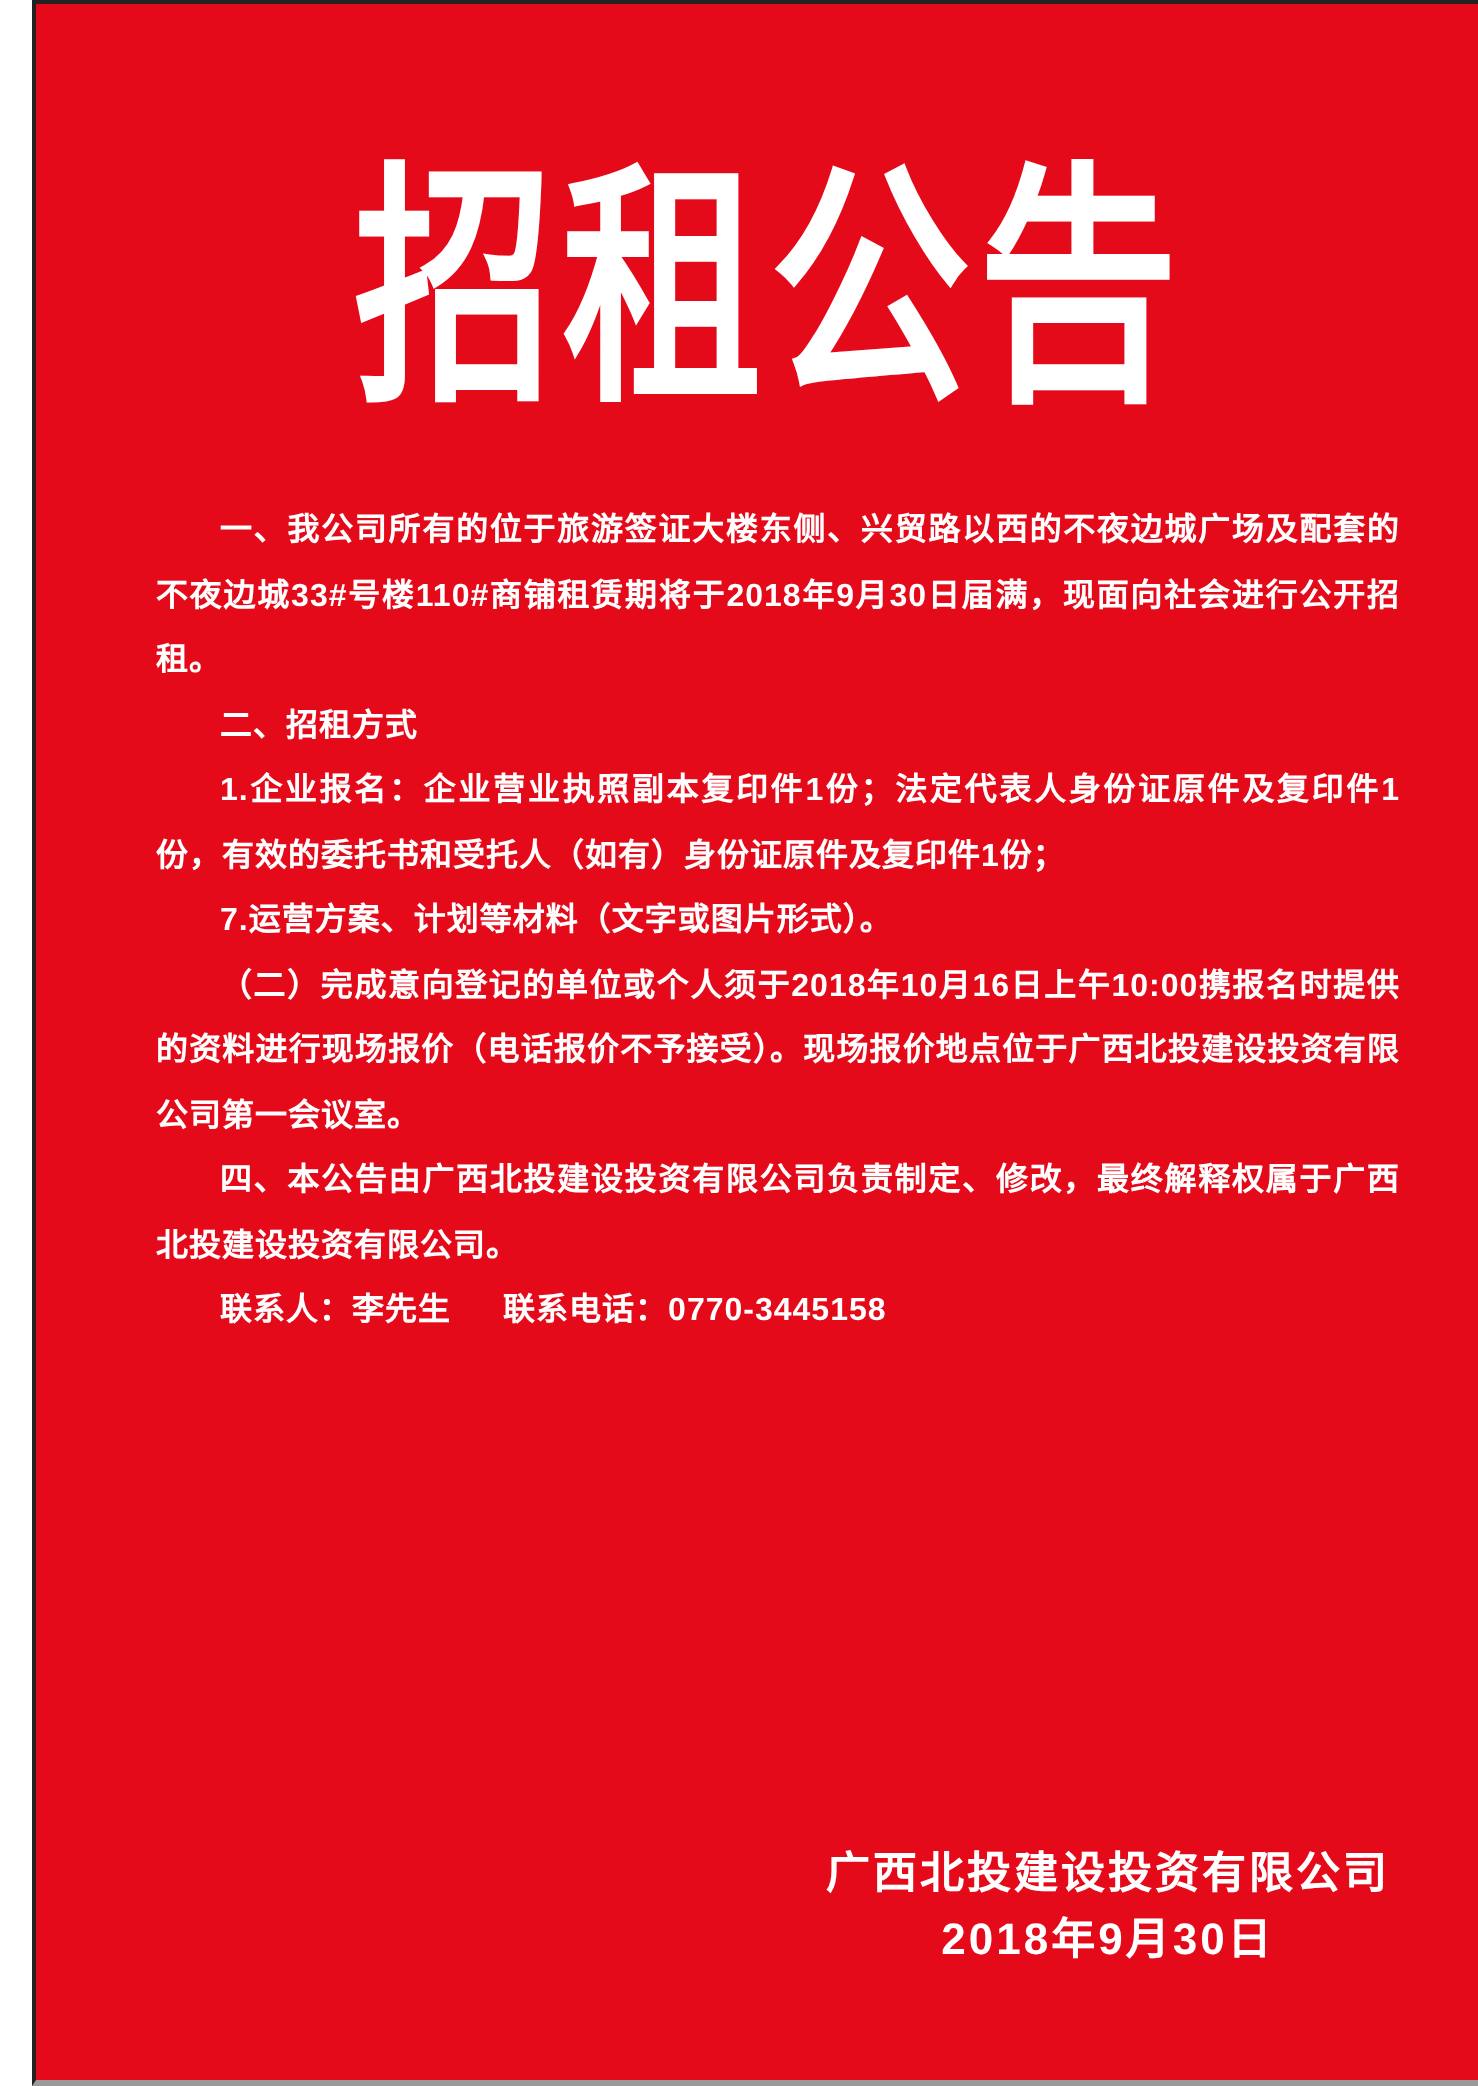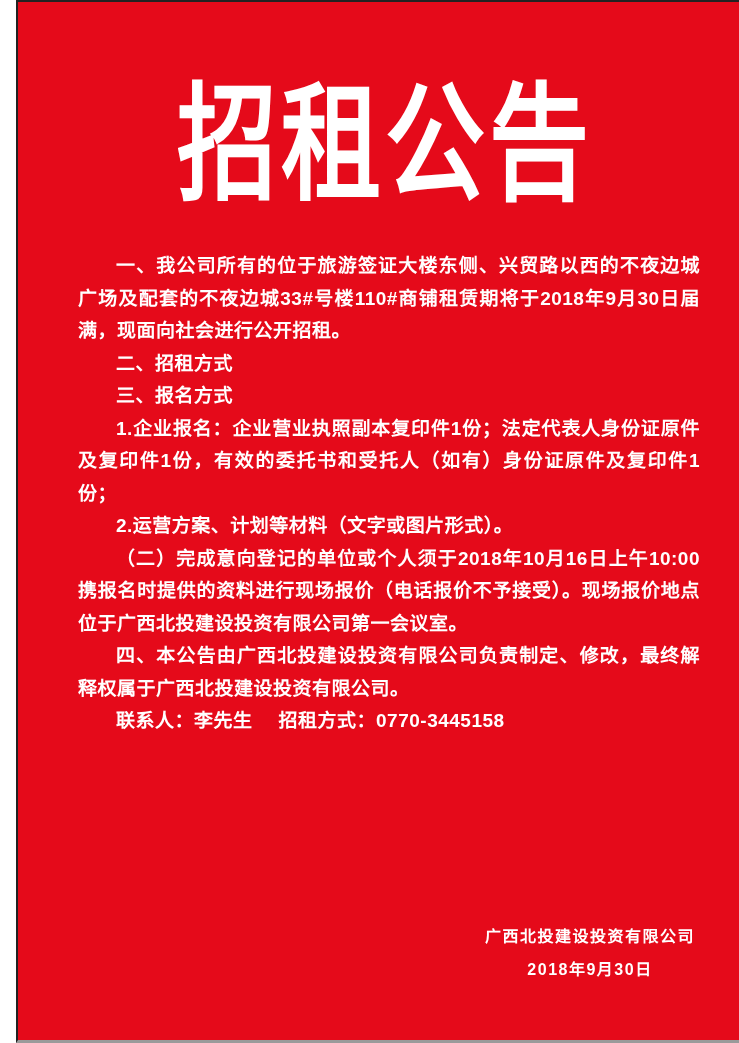--- a/index.html
+++ b/index.html
@@ -37,21 +37,21 @@
     line-height: 1.1;
     transform: scaleY(1.28);
     transform-origin: top center;
     white-space: nowrap;
   }
   .body-text {
     position: absolute;
     top: 248px;
     left: 60px;
     width: 622px;
-    font-size: 19px;
+    font-size: 16px;
     line-height: 32.5px;
     letter-spacing: 0.5px;
     text-align: justify;
   }
   .body-text p {
     margin: 0;
     text-indent: 2em;
   }
   .contact-line {
     margin: 0;
@@ -59,42 +59,41 @@
   }
   .contact-gap {
     display: inline-block;
     width: 26px;
   }
   .signature {
     position: absolute;
     top: 918px;
     right: 57px;
     text-align: center;
-    font-size: 16px;
+    font-size: 22px;
     line-height: 33px;
     letter-spacing: 1.5px;
   }
 </style>
 </head>
 <body>
 
 <div class="poster">
 
   <h1 class="title">招租公告</h1>
 
   <div class="body-text">
     <p>一、我公司所有的位于旅游签证大楼东侧、兴贸路以西的不夜边城广场及配套的不夜边城33#号楼110#商铺租赁期将于2018年9月30日届满，现面向社会进行公开招租。</p>
     <p>二、招租方式</p>
-    <p>三、报名方式</p>
     <p>1.企业报名：企业营业执照副本复印件1份；法定代表人身份证原件及复印件1份，有效的委托书和受托人（如有）身份证原件及复印件1份；</p>
-    <p>2.运营方案、计划等材料（文字或图片形式）。</p>
+    <p>7.运营方案、计划等材料（文字或图片形式）。</p>
     <p>（二）完成意向登记的单位或个人须于2018年10月16日上午10:00携报名时提供的资料进行现场报价（电话报价不予接受）。现场报价地点位于广西北投建设投资有限公司第一会议室。</p>
     <p>四、本公告由广西北投建设投资有限公司负责制定、修改，最终解释权属于广西北投建设投资有限公司。</p>
     <p class="contact-line">
-      <span>联系人：</span><span>李先生</span><span class="contact-gap"></span><span>招租方式：</span><span>0770-3445158</span>
+      <span>联系人：</span><span>李先生</span><span class="contact-gap"></span><span>联系电话：</span><span>0770-3445158</span>
     </p>
   </div>
 
   <div class="signature">
     <div>广西北投建设投资有限公司</div>
     <div>2018年9月30日</div>
   </div>
 
 </div>
 

